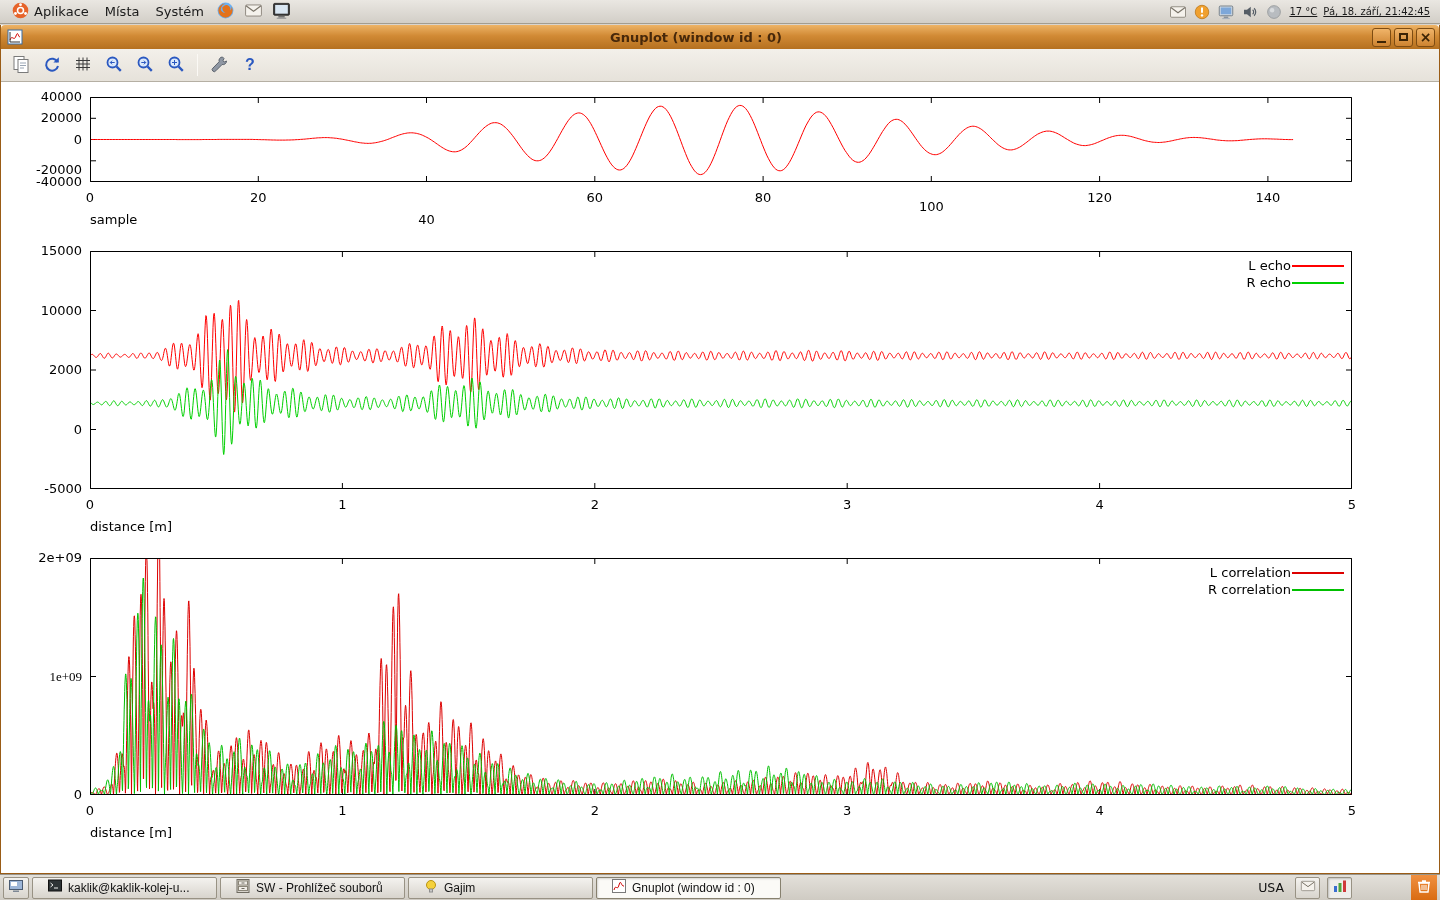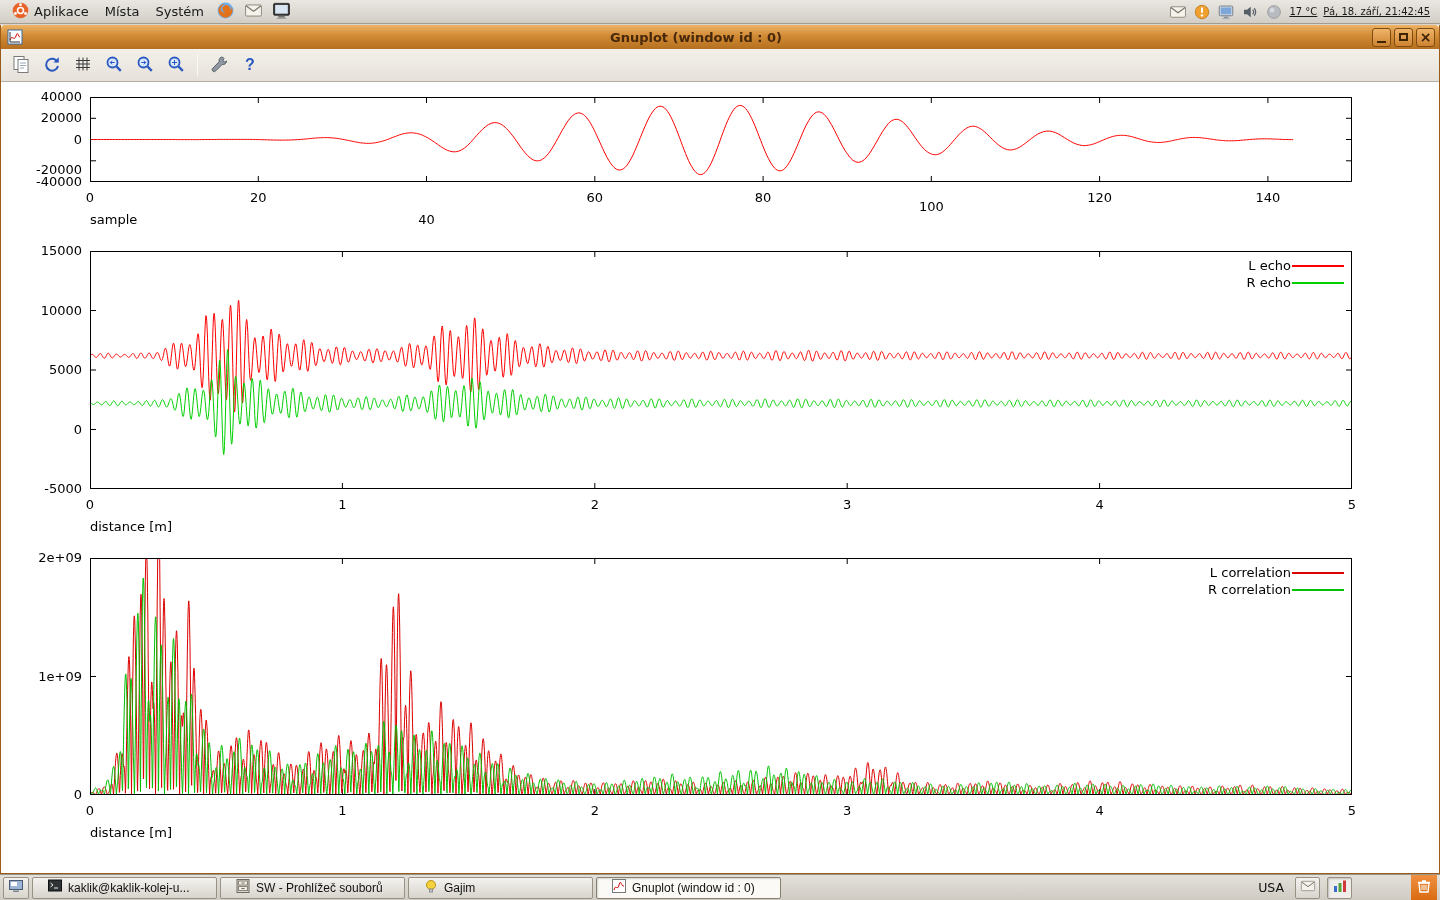--- a/index.html
+++ b/index.html
@@ -269,21 +269,21 @@
               <span class="legend-line" style="background: rgb(255, 0, 0);"></span>
             </div>
             <div class="legend-row">
               <span>R echo</span>
               <span class="legend-line" style="background: rgb(0, 208, 0);"></span>
             </div>
           </div>
         <div class="axis-label" style="top: 268px;">distance [m]</div>
       <span class="tick-y" style="top: 230px;">-5000</span>
           <span class="tick-y" style="top: 170.5px;">0</span>
-          <span class="tick-y" style="top: 111px;">5000</span>
+          <span class="tick-y" style="top: 111px;">2000</span>
           <span class="tick-y" style="top: 51.5px;">10000</span>
           <span class="tick-y" style="top: -8px;">15000</span>
           <span class="tick-x" style="left: -42px; top: 246px;">0</span>
           <span class="tick-x" style="left: 210.4px; top: 246px;">1</span>
           <span class="tick-x" style="left: 462.8px; top: 246px;">2</span>
           <span class="tick-x" style="left: 715.2px; top: 246px;">3</span>
           <span class="tick-x" style="left: 967.6px; top: 246px;">4</span>
           <span class="tick-x" style="left: 1220px; top: 246px;">5</span>
         </div>
 
@@ -299,21 +299,21 @@
               <span>L correlation</span>
               <span class="legend-line" style="background: rgb(221, 0, 0);"></span>
             </div>
             <div class="legend-row">
               <span>R correlation</span>
               <span class="legend-line" style="background: rgb(0, 192, 0);"></span>
             </div>
           </div>
         <div class="axis-label" style="top: 267px;">distance [m]</div>
       <span class="tick-y" style="top: 229px;">0</span>
-          <span class="tick-y" style="top: 110.5px;">1e+09</span>
+          <span class="tick-y" style="top: 110.5px; font-family: Liberation Serif, serif;">1e+09</span>
           <span class="tick-y" style="top: -8px;">2e+09</span>
           <span class="tick-x" style="left: -42px; top: 245px;">0</span>
           <span class="tick-x" style="left: 210.4px; top: 245px;">1</span>
           <span class="tick-x" style="left: 462.8px; top: 245px;">2</span>
           <span class="tick-x" style="left: 715.2px; top: 245px;">3</span>
           <span class="tick-x" style="left: 967.6px; top: 245px;">4</span>
           <span class="tick-x" style="left: 1220px; top: 245px;">5</span>
         </div>
 
     </div>

